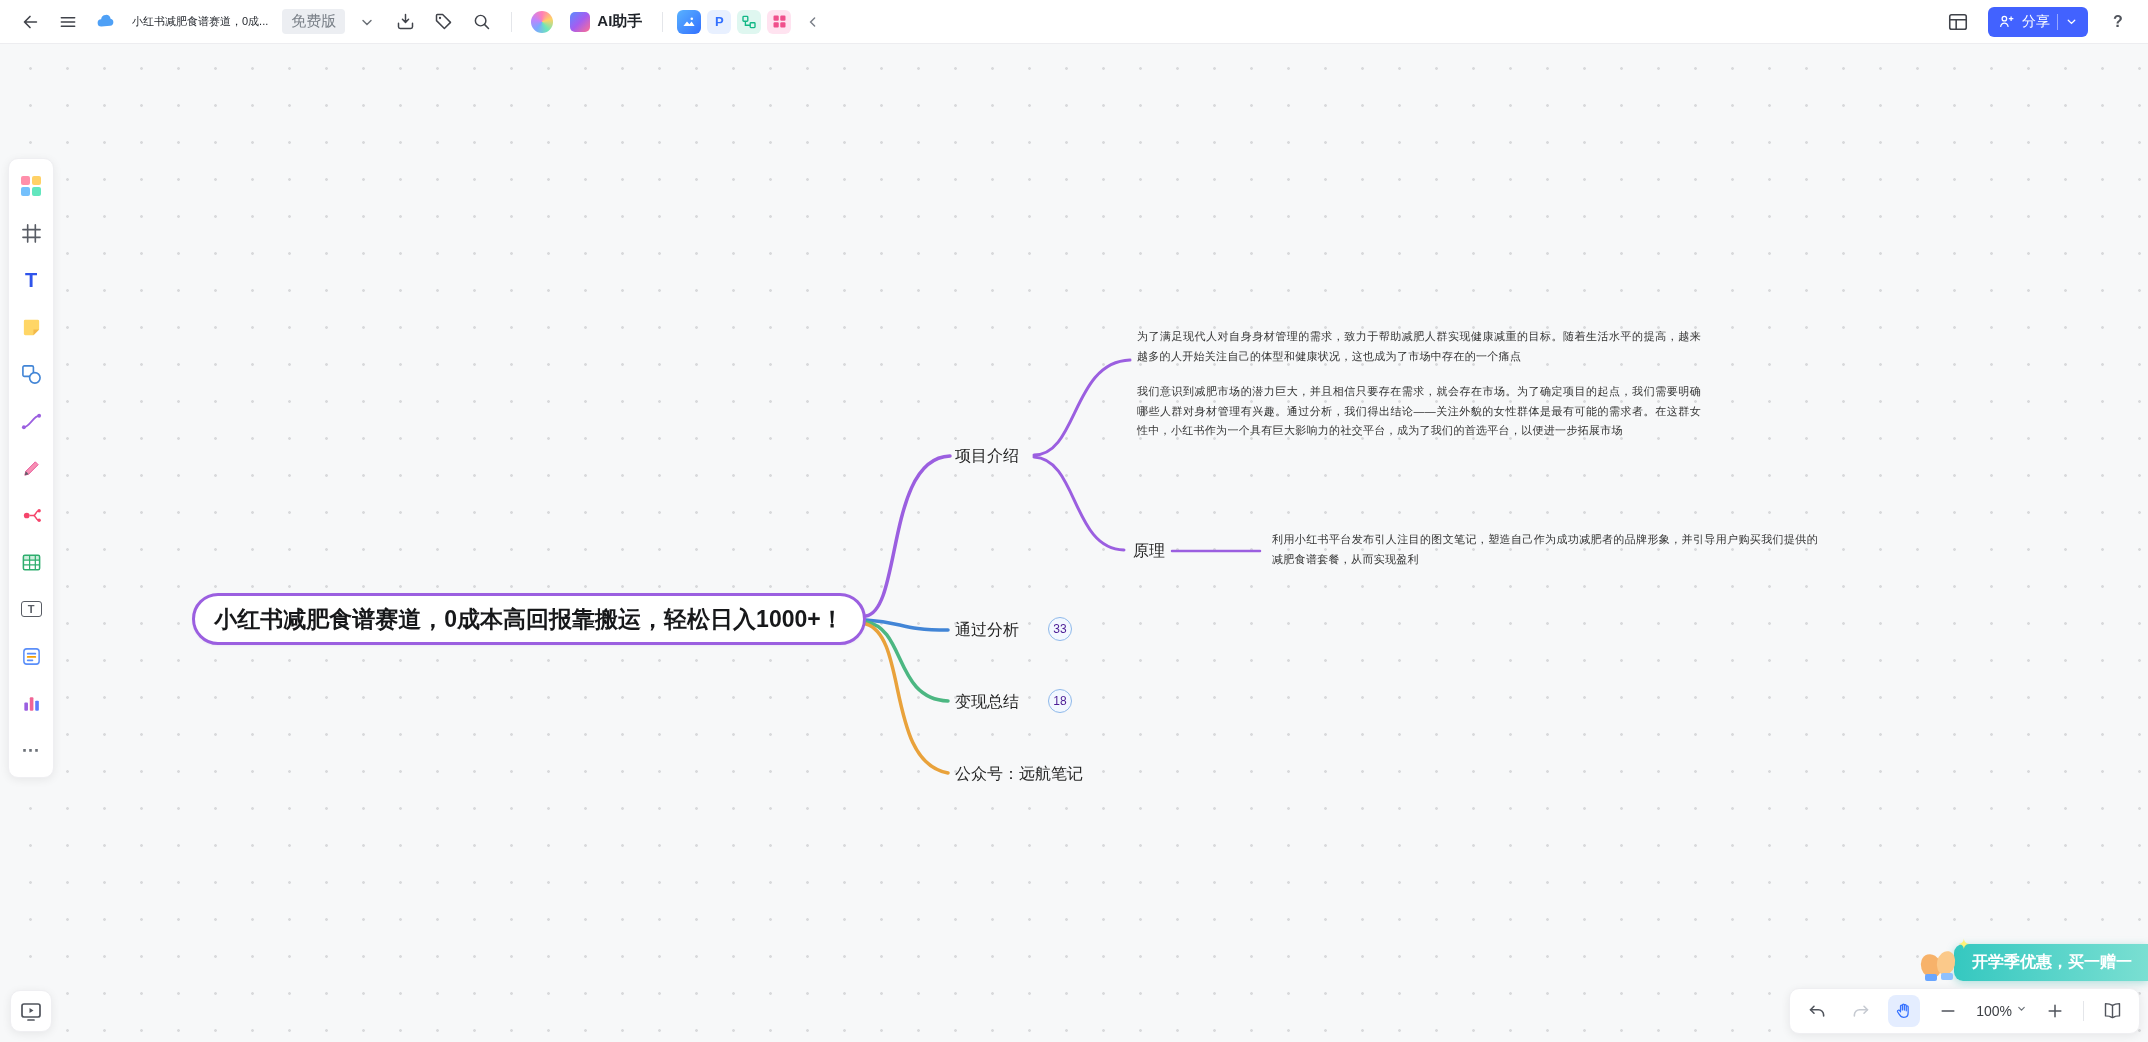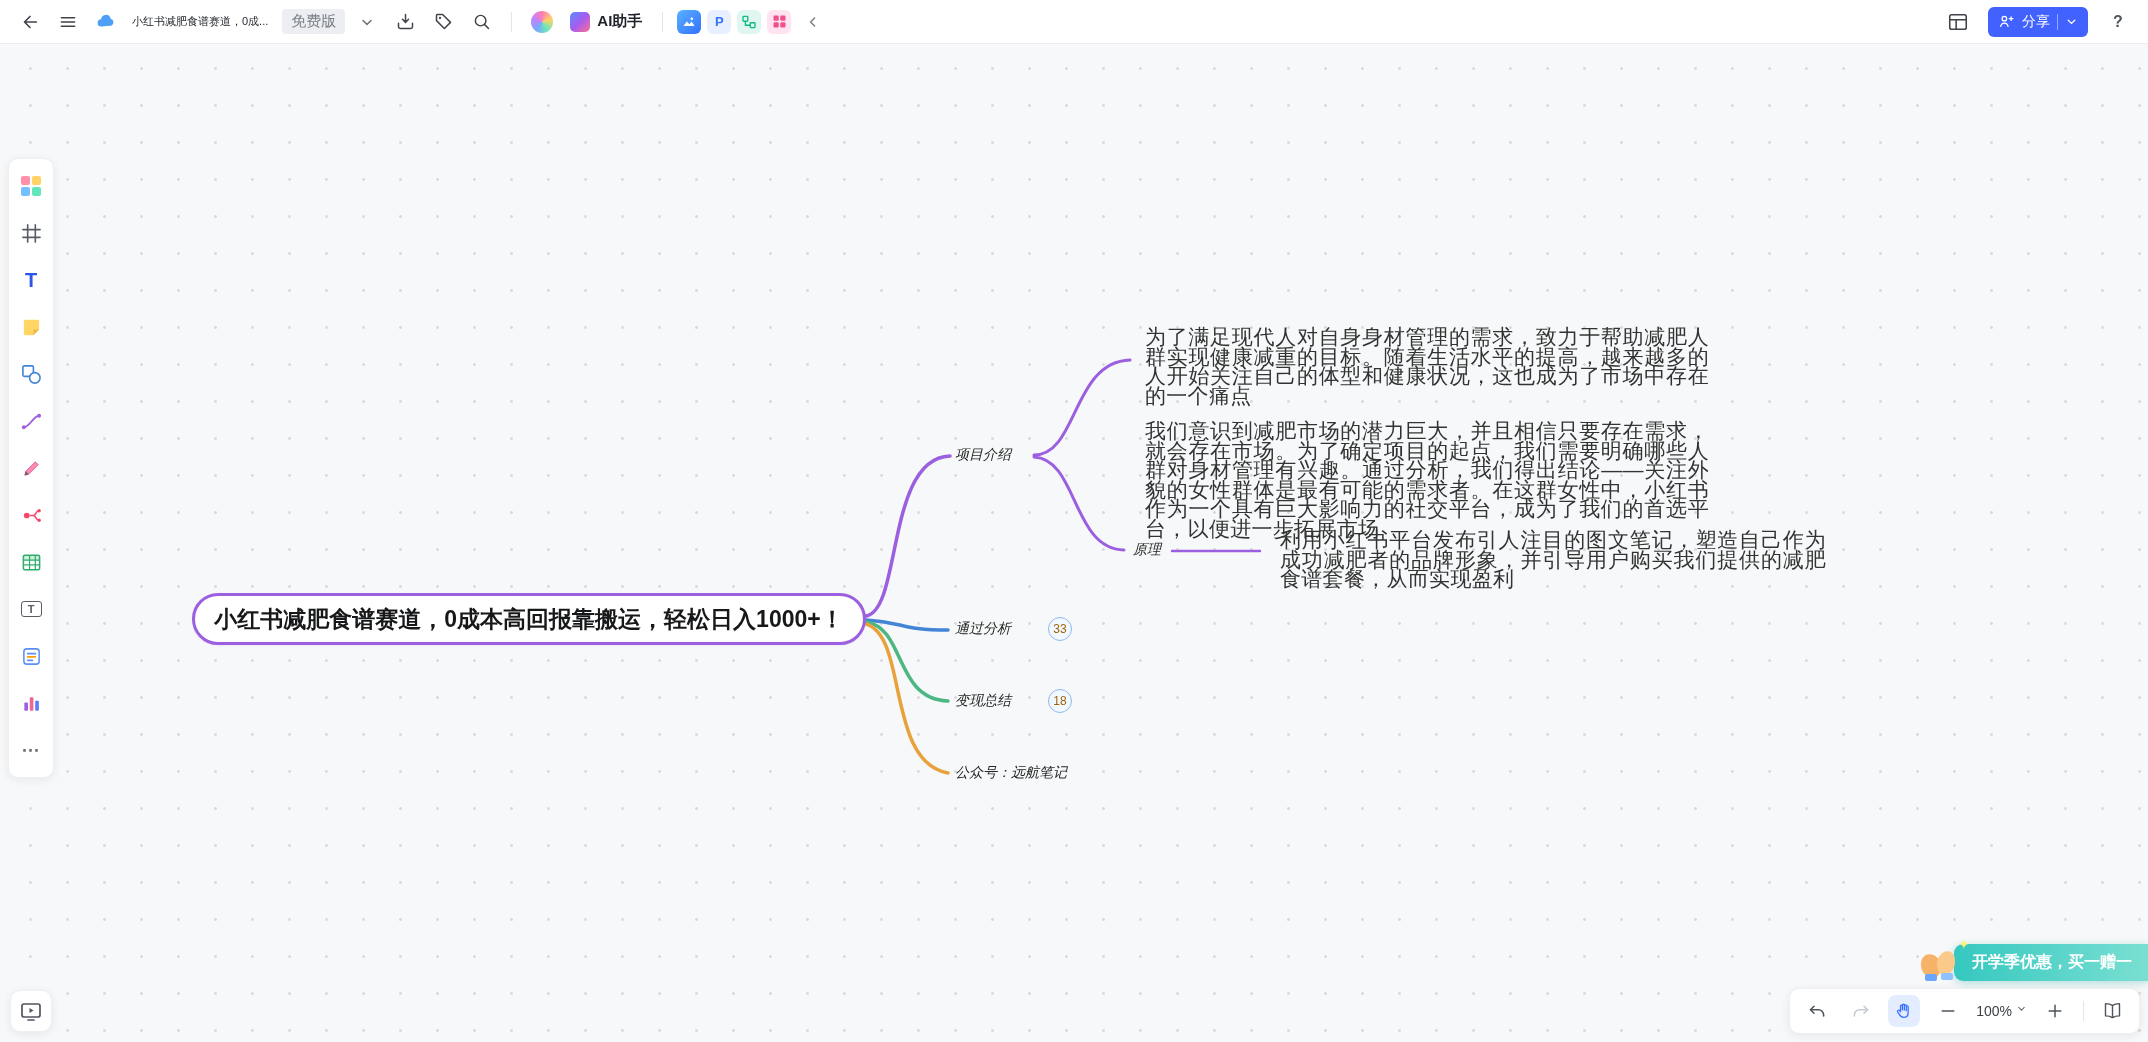--- a/index.html
+++ b/index.html
@@ -16,26 +16,26 @@
   }
   .links { position:absolute; left:0; top:0; width:2148px; height:1042px; pointer-events:none; z-index:1; }
 
   .root-node {
     position:absolute; left:192px; top:549px; width:674px; height:52px; z-index:2;
     background:#fff; border:3px solid #9b5fe0; border-radius:28px;
     display:flex; align-items:center; justify-content:center;
     font-size:23px; font-weight:700; color:#17181a; white-space:nowrap; overflow:hidden;
     box-shadow:0 1px 2px rgba(120,80,200,.08);
   }
-  .node-label { position:absolute; z-index:2; font-size:14px; color:#262626; white-space:nowrap;font-style:italic; }
-  .para { position:absolute; z-index:2; width:564px; font-size:21px; line-height:19.5px; color:#333; letter-spacing:.3px; text-align:justify;margin-left:8px; }
+  .node-label { position:absolute; z-index:2; font-size:16px; color:#262626; white-space:nowrap; }
+  .para { position:absolute; z-index:2; width:564px; font-size:11px; line-height:19.5px; color:#333; letter-spacing:.3px; text-align:justify; }
   .para p + p { margin-top:16px; }
   .count-badge {
     position:absolute; z-index:2; width:24px; height:24px; border-radius:50%;
-    border:1.5px solid #8fb9ea; background:#f2f8ff; color:#a16207;
+    border:1.5px solid #8fb9ea; background:#f2f8ff; color:#4c1d95;
     font-size:12px; display:flex; align-items:center; justify-content:center;
   }
 
   
   .topbar {
     position:absolute; left:0; top:0; width:2148px; height:44px; z-index:10;
     background:#fff; border-bottom:1px solid #ededf0;
     display:flex; align-items:center; padding:0 14px; gap:6px;
   }
   .icon-btn {

